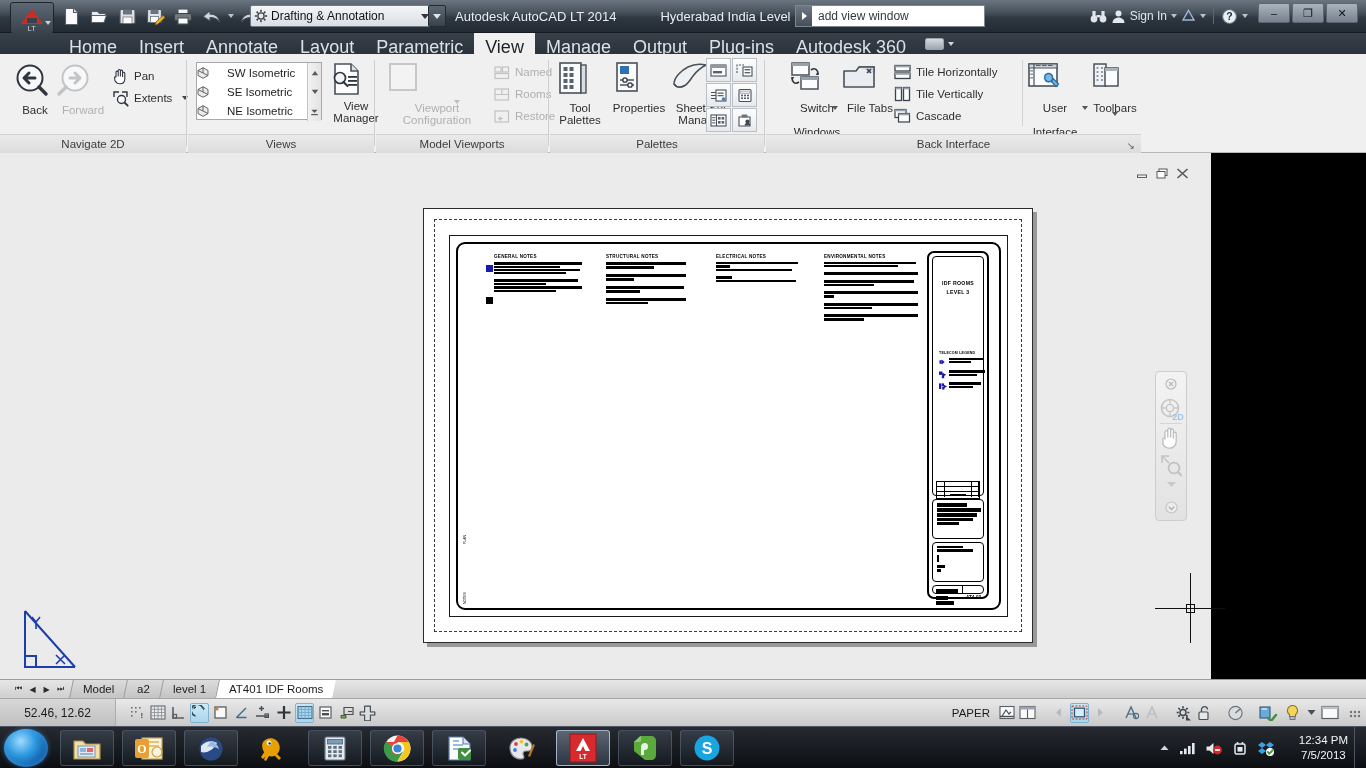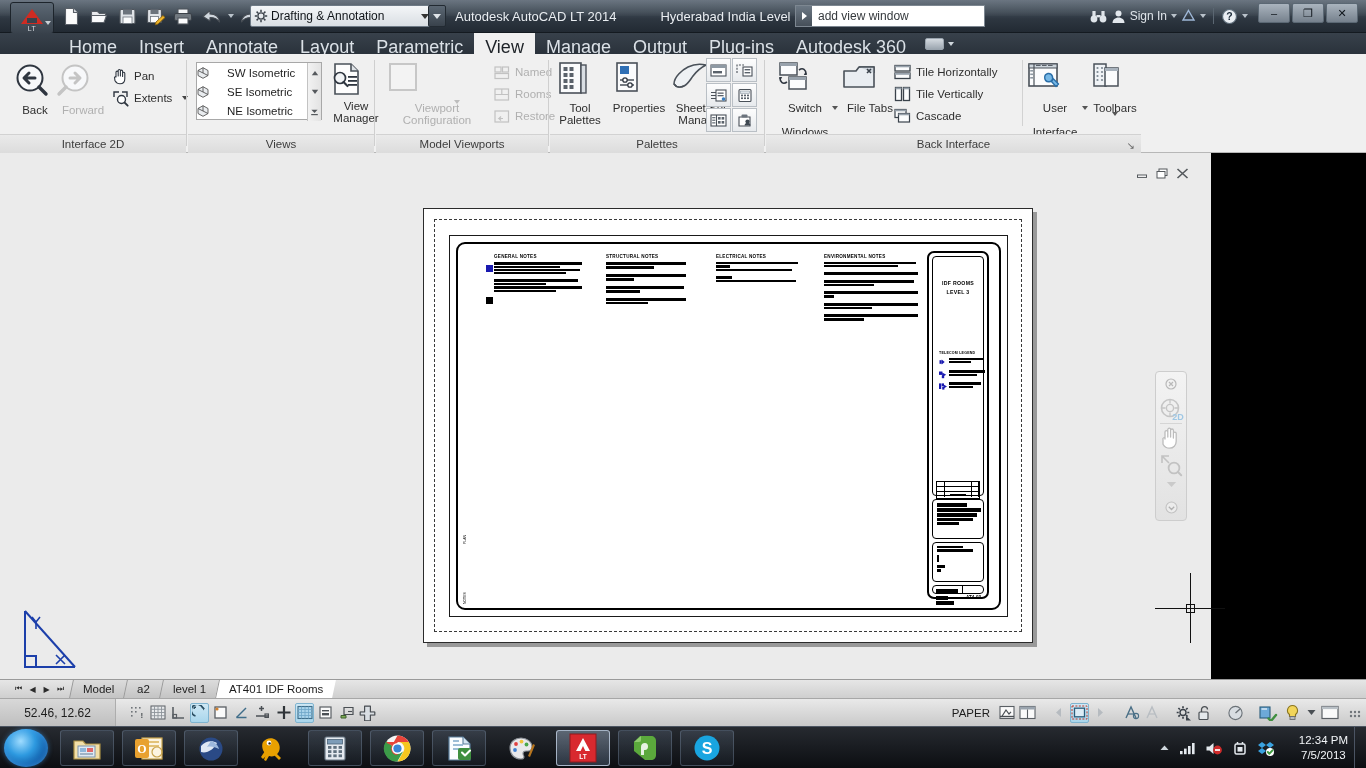--- a/index.html
+++ b/index.html
@@ -450,21 +450,21 @@
         <div style="position:absolute;left:112px;top:34px" class="smrow">
           <svg width="17" height="17" viewBox="0 0 17 17">
               <path d="M2 7V2h5M15 7V2h-5" stroke="#2f3640" stroke-width="1.4" fill="none"></path>
               <circle cx="9.5" cy="9.5" r="4" fill="#fff" stroke="#2f3640" stroke-width="1.4"></circle>
               <path d="M12.5 12.5l3.2 3.2" stroke="#2f3640" stroke-width="1.8" stroke-linecap="round"></path>
             </svg>
           <span>Extents</span>
           <span style="width:0;height:0;border-left:3.5px solid transparent;border-right:3.5px solid transparent;border-top:4.5px solid #444;margin-left:5px"></span>
         </div>
       </div>
-      <div class="ptitle">Interface 2D</div>
+      <div class="ptitle">Navigate 2D</div>
     </div>
     <div class="pdiv" style="left:186px"></div>
 
     <div class="panel" style="left:188px;width:186px">
       <div class="pbody">
         <div class="viewlist" style="left:8px">
           <div class="vi">
             <svg width="12" height="12" viewBox="0 0 12 12">
                 <path d="M6 .7l5 2.8v5L6 11.3 1 8.5v-5z" fill="#e9ecef" stroke="#555" stroke-width=".9"></path>
                 <path d="M6 .7v5.3l5 2.5M6 6L1 3.5" fill="none" stroke="#555" stroke-width=".9"></path>
@@ -669,21 +669,21 @@
               </svg>
             </div>
         </div>
       </div>
       <div class="ptitle">Palettes</div>
     </div>
     <div class="pdiv" style="left:764px"></div>
 
     <div class="panel" style="left:766px;width:375px">
       <div class="pbody">
-        <div class="bigbtn" style="left:8px;top:6px;width:62px">
+        <div class="bigbtn" style="left:20px;top:6px;width:62px">
           <svg width="40" height="40" viewBox="0 0 40 40">
               <rect x="6" y="3" width="17" height="12" fill="#fbfcfd" stroke="#4a5159" stroke-width="1.5"></rect>
               <rect x="6" y="3" width="17" height="3" fill="#98a2ac"></rect>
               <rect x="15" y="17" width="17" height="12" fill="#fbfcfd" stroke="#4a5159" stroke-width="1.5"></rect>
               <rect x="15" y="17" width="17" height="3" fill="#98a2ac"></rect>
               <path d="M25 10c4-3 7 0 7 4" fill="none" stroke="#2f3640" stroke-width="1.6"></path>
               <path d="M33 15l-1.3-3.4L29.8 15z" fill="#2f3640"></path>
               <path d="M13 22c-4 3-7 0-7-4" fill="none" stroke="#2f3640" stroke-width="1.6"></path>
               <path d="M5 17l1.3 3.4L8.2 17z" fill="#2f3640"></path>
             </svg>

